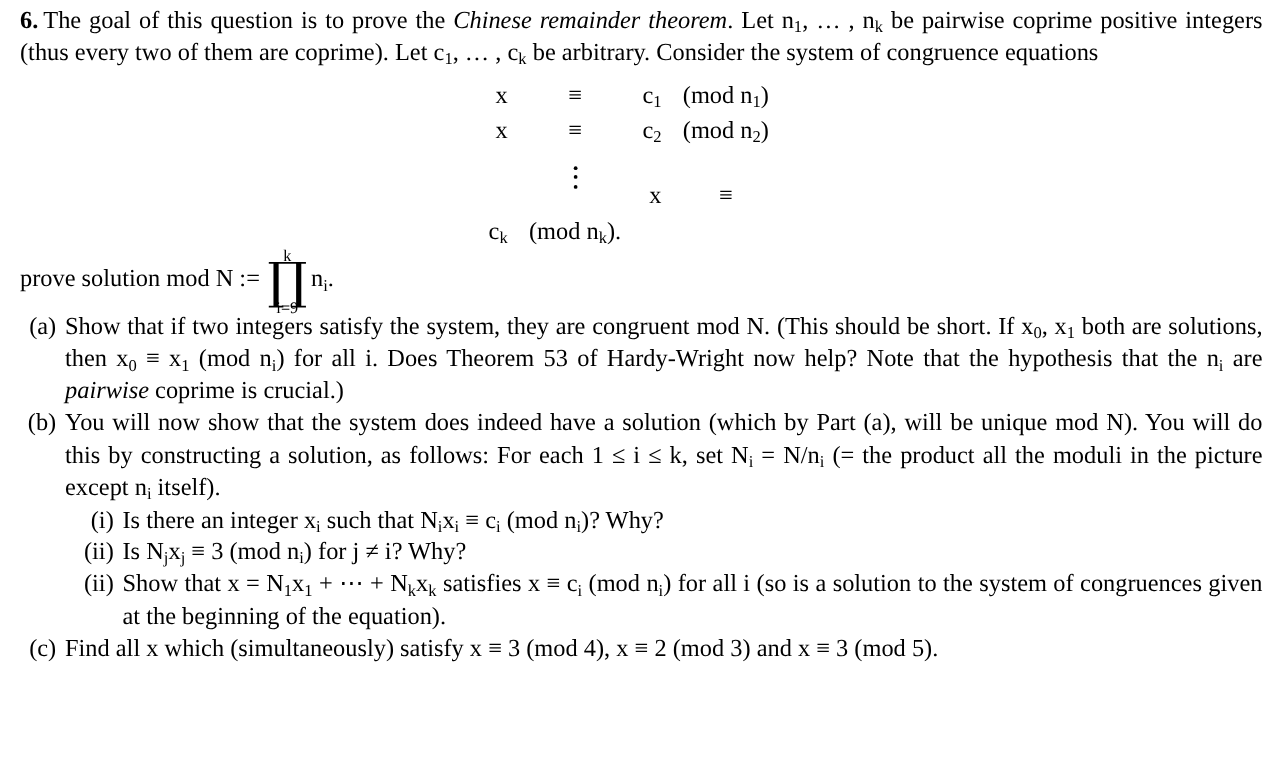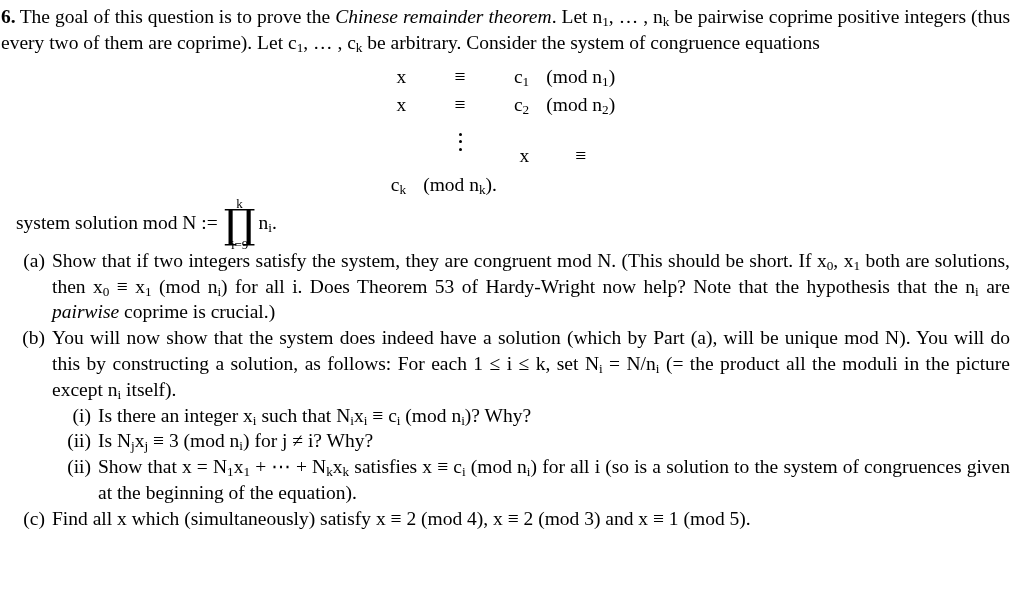--- a/index.html
+++ b/index.html
@@ -19,21 +19,21 @@
   .page {
     position: relative;
     width: 1024px;
     height: 616px;
     padding: 0;
     box-sizing: border-box;
   }
 
   
   .problem {
-    padding: 4px 14px 0 1px;
+    padding: 4px 14px 0 16px;
   }
   .intro {
     text-align: justify;
     text-justify: inter-word;
     margin: 0;
   }
   .qnum {
     font-weight: bold;
     margin-right: 4px;
   }
@@ -184,21 +184,21 @@
       <div class="cx">x</div>
       <div class="ceq">≡</div>
       <div class="cc"><span class="m"><span>c</span><sub>k</sub></span></div>
       <div class="cmod"><span>(mod </span><span class="m"><span>n</span><sub>k</sub></span><span>).</span></div>
 
     </div>
   </div>
 
 
   <div class="prodline">
-    <span>system solution mod N :=</span>
+    <span>prove solution mod N :=</span>
     <span class="bigprod">
       <span class="lim top">k</span>
       <span class="prodglyph">∏</span>
       <span class="lim bot">i=9</span>
     </span>
     <span class="m"><span>n</span><sub>i</sub></span>
       <span>.</span>
   </div>
 
   <div class="parts">
@@ -223,18 +223,18 @@
       <div class="body nojust"><span>Is </span><span class="m"><span>N</span><sub>j</sub></span><span class="m"><span>x</span><sub>j</sub></span><span> ≡ 3  (mod </span><span class="m"><span>n</span><sub>i</sub></span><span>) for j ≠ i? Why?</span></div>
     </div>
 
     <div class="part indent1">
       <div class="lbl">(ii)</div>
       <div class="body"><span>Show that x = </span><span class="m"><span>N</span><sub>1</sub></span><span class="m"><span>x</span><sub>1</sub></span><span> + ⋯ + </span><span class="m"><span>N</span><sub>k</sub></span><span class="m"><span>x</span><sub>k</sub></span><span> satisfies x ≡ </span><span class="m"><span>c</span><sub>i</sub></span><span>  (mod </span><span class="m"><span>n</span><sub>i</sub></span><span>) for all i (so is a solution to the system of congruences given at the beginning of the equation).</span></div>
     </div>
 
     <div class="part">
       <div class="lbl">(c)</div>
-      <div class="body nojust">Find all x which (simultaneously) satisfy x ≡ 2  (mod 4), x ≡ 2  (mod 3) and x ≡ 1  (mod 5).</div>
+      <div class="body nojust">Find all x which (simultaneously) satisfy x ≡ 3  (mod 4), x ≡ 2  (mod 3) and x ≡ 3  (mod 5).</div>
     </div>
 
   </div>
 
 </div>
 
 </body></html>

